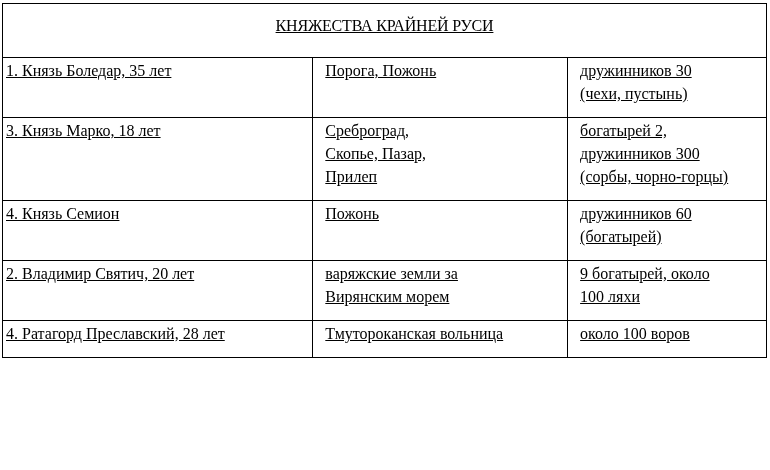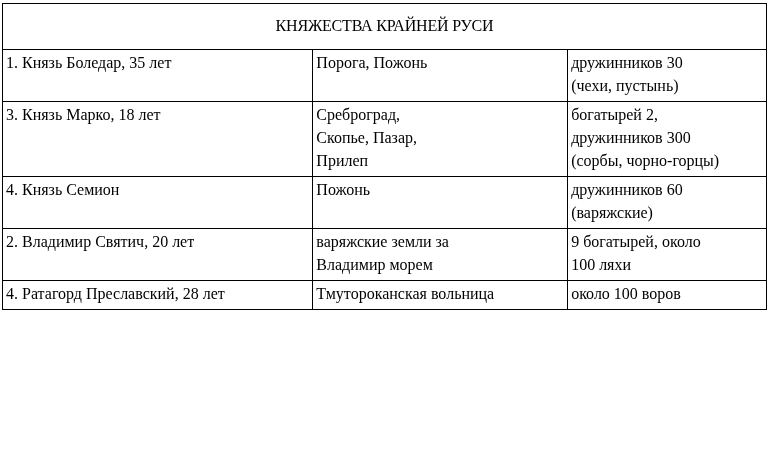--- a/index.html
+++ b/index.html
@@ -6,39 +6,40 @@
   body { width: 770px; height: 470px; position: relative; overflow: hidden; }
   table.doc {
     position: absolute; left: 2px; top: 3px;
     width: 765px;
     border-collapse: collapse;
     font-family: "Liberation Serif", serif;
     font-size: 16px; line-height: 23px; color: #000;
   }
   table.doc td {
     border: 1.5px solid #000;
-    padding: 1px 3px 4px 3px;
+    padding: 1px 3px 12px 3px;
     vertical-align: top;
     text-align: left;
+    text-decoration: underline;
   }
   col.c1 { width: 311px; }
   col.c2 { width: 255px; }
   col.c3 { width: 199px; }
   tr.section td { text-align: center; vertical-align: middle; letter-spacing: -0.2px; }
   tr.section.s1 td { height: 40px; }
   tr.section.s2 td { height: 41px; }
   tr.r1 td { height: 46px; }
   tr.r2 td { height: 69px; }
   tr.r3 td { height: 69px; }
   tr.r4 td { height: 45px; }
   tr.o1 td { height: 46px; }
   tr.o2 td { height: 46px; }
   tr.o3 td { height: 22px; }
   tr.o4 td { height: 22px; }
-  .line { display: block; white-space: nowrap; }
+  .line { display: block; white-space: nowrap; margin-left: 9px; }
 </style>
 </head>
 <body>
 
 <table class="doc">
   <colgroup>
       <col class="c1">
       <col class="c2">
       <col class="c3">
     </colgroup>
@@ -69,29 +70,29 @@
           <span class="line">(сорбы, чорно-горцы)</span>
         </td>
     </tr>
     <tr class="r4">
       <td>4. Князь Семион</td>
       <td>
           <span class="line">Пожонь</span>
         </td>
       <td>
           <span class="line">дружинников 60</span>
-          <span class="line">(варяжские)</span>
+          <span class="line">(богатырей)</span>
         </td>
     </tr>
 
     <tr class="o2">
       <td>2. Владимир Святич, 20 лет</td>
       <td>
           <span class="line">варяжские земли за</span>
-          <span class="line">Владимир морем</span>
+          <span class="line">Вирянским морем</span>
         </td>
       <td>
           <span class="line">9 богатырей, около</span>
           <span class="line">100 ляхи</span>
         </td>
     </tr>
     <tr class="o4">
       <td>4. Ратагорд Преславский, 28 лет</td>
       <td>
           <span class="line">Тмутороканская вольница</span>

